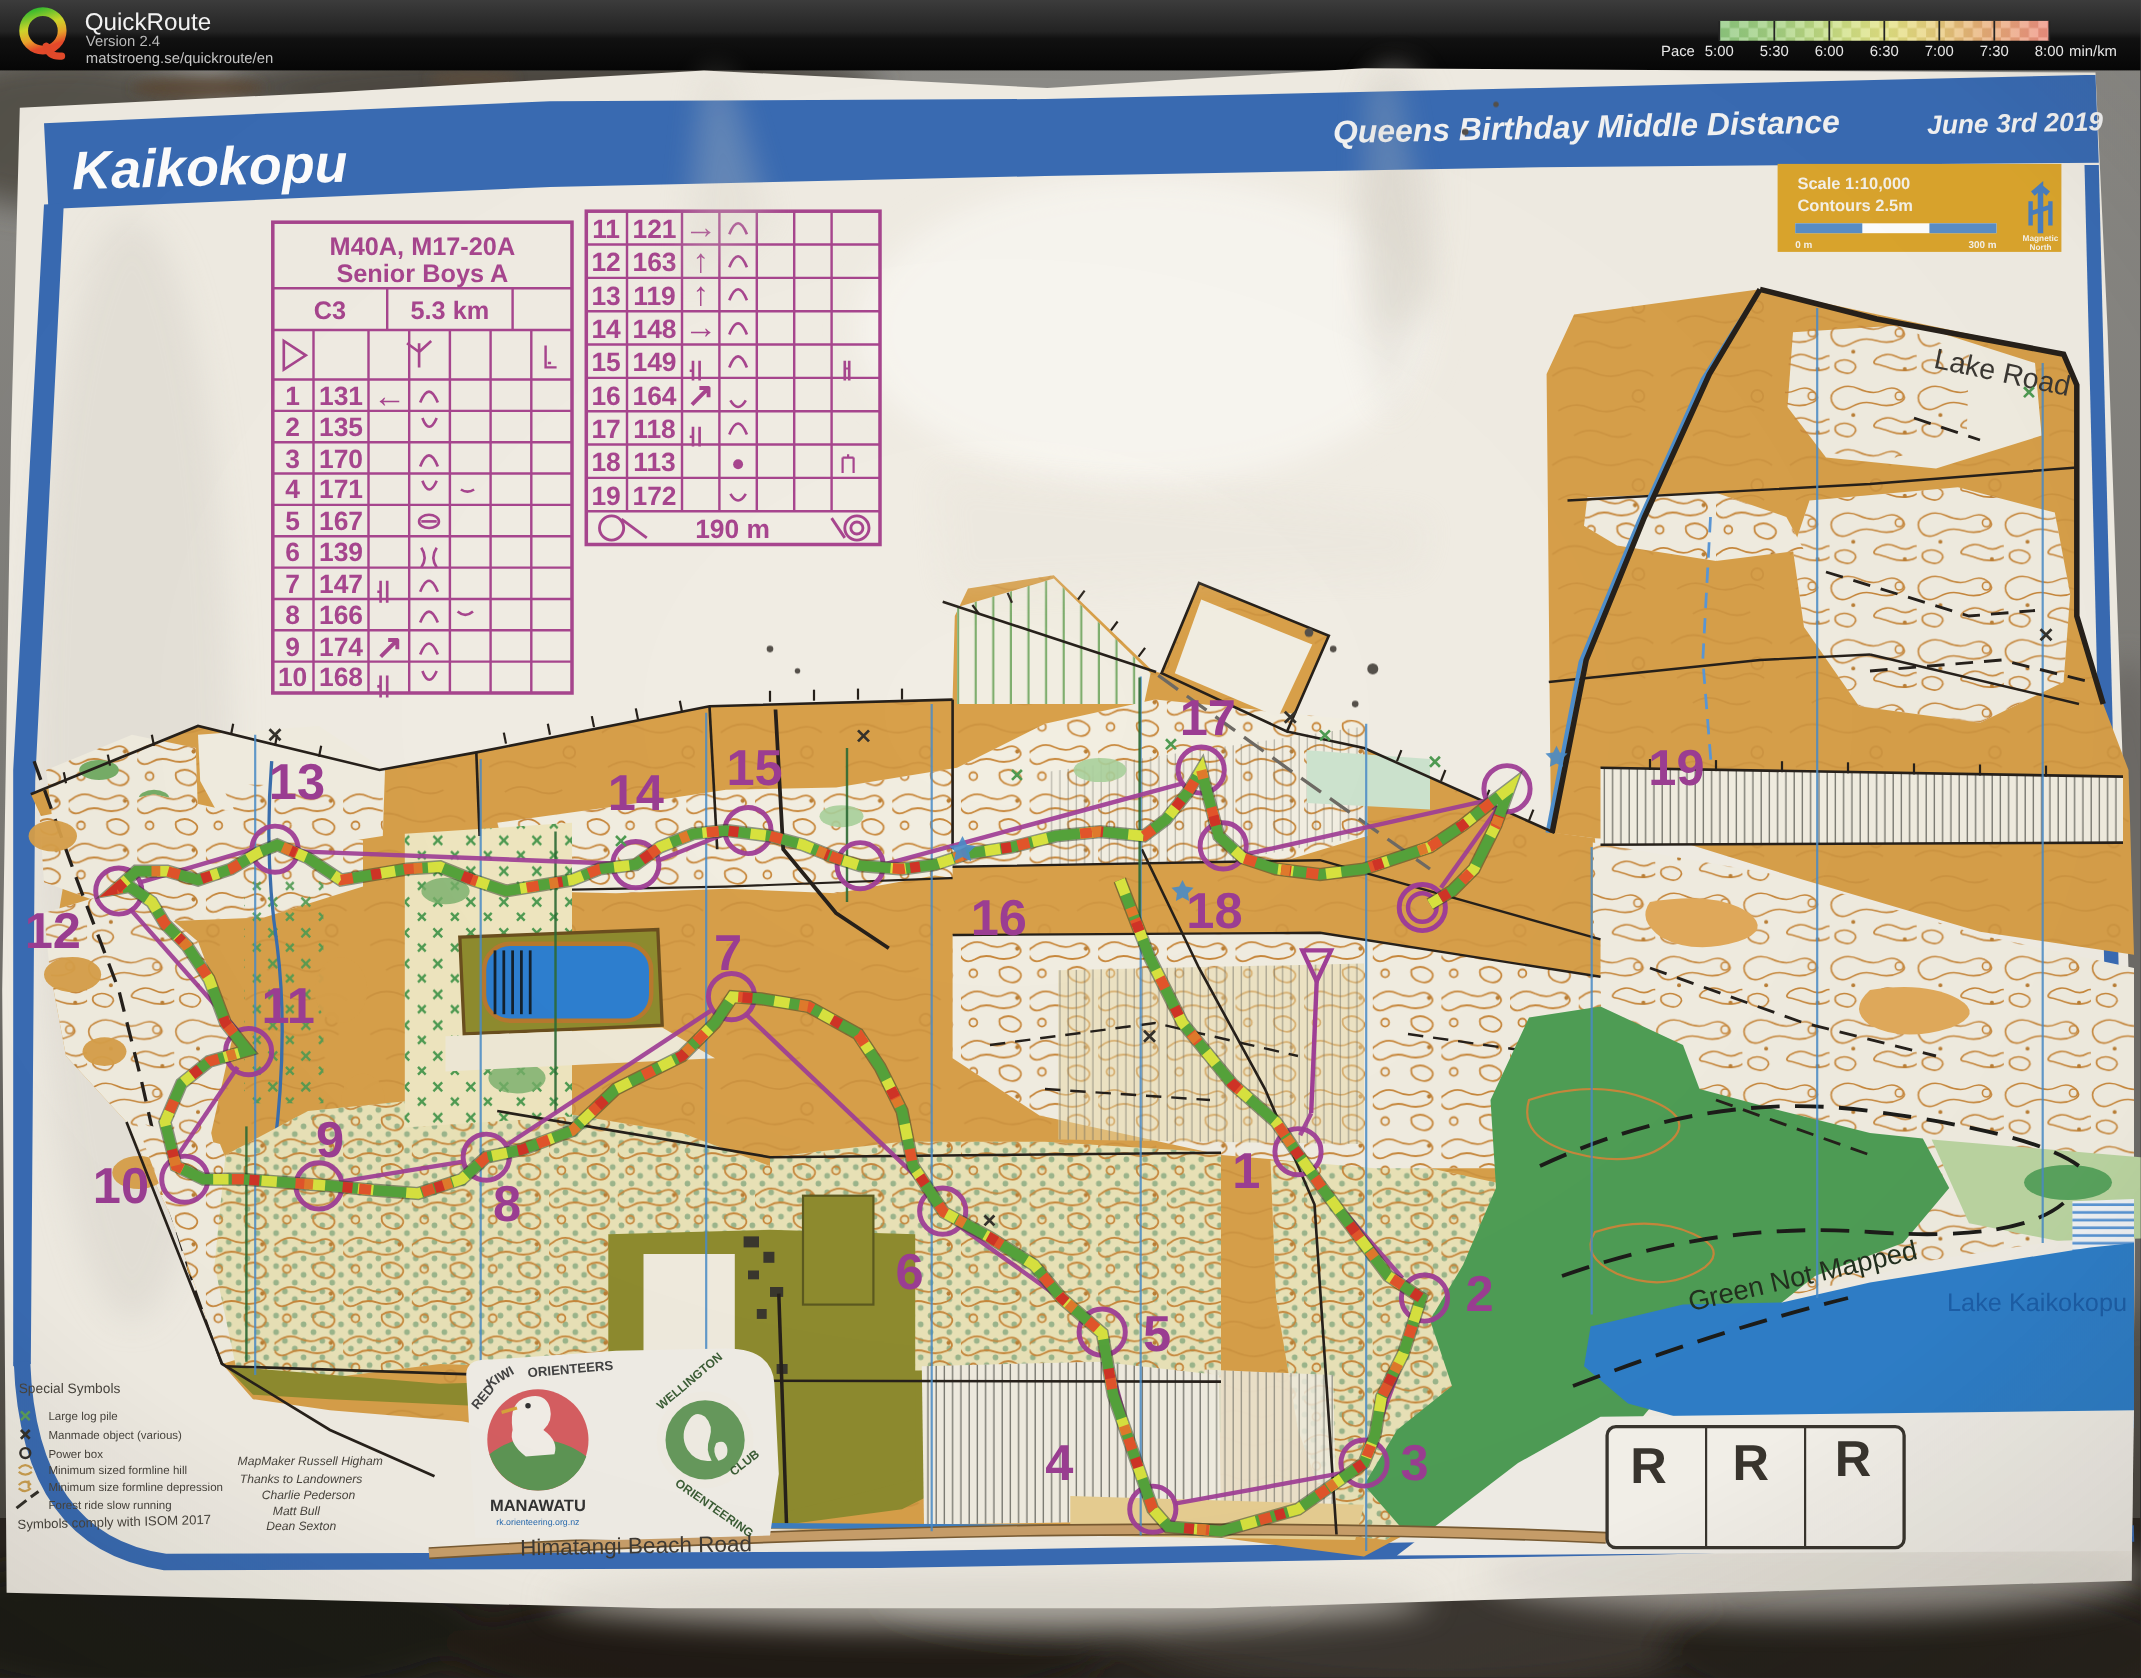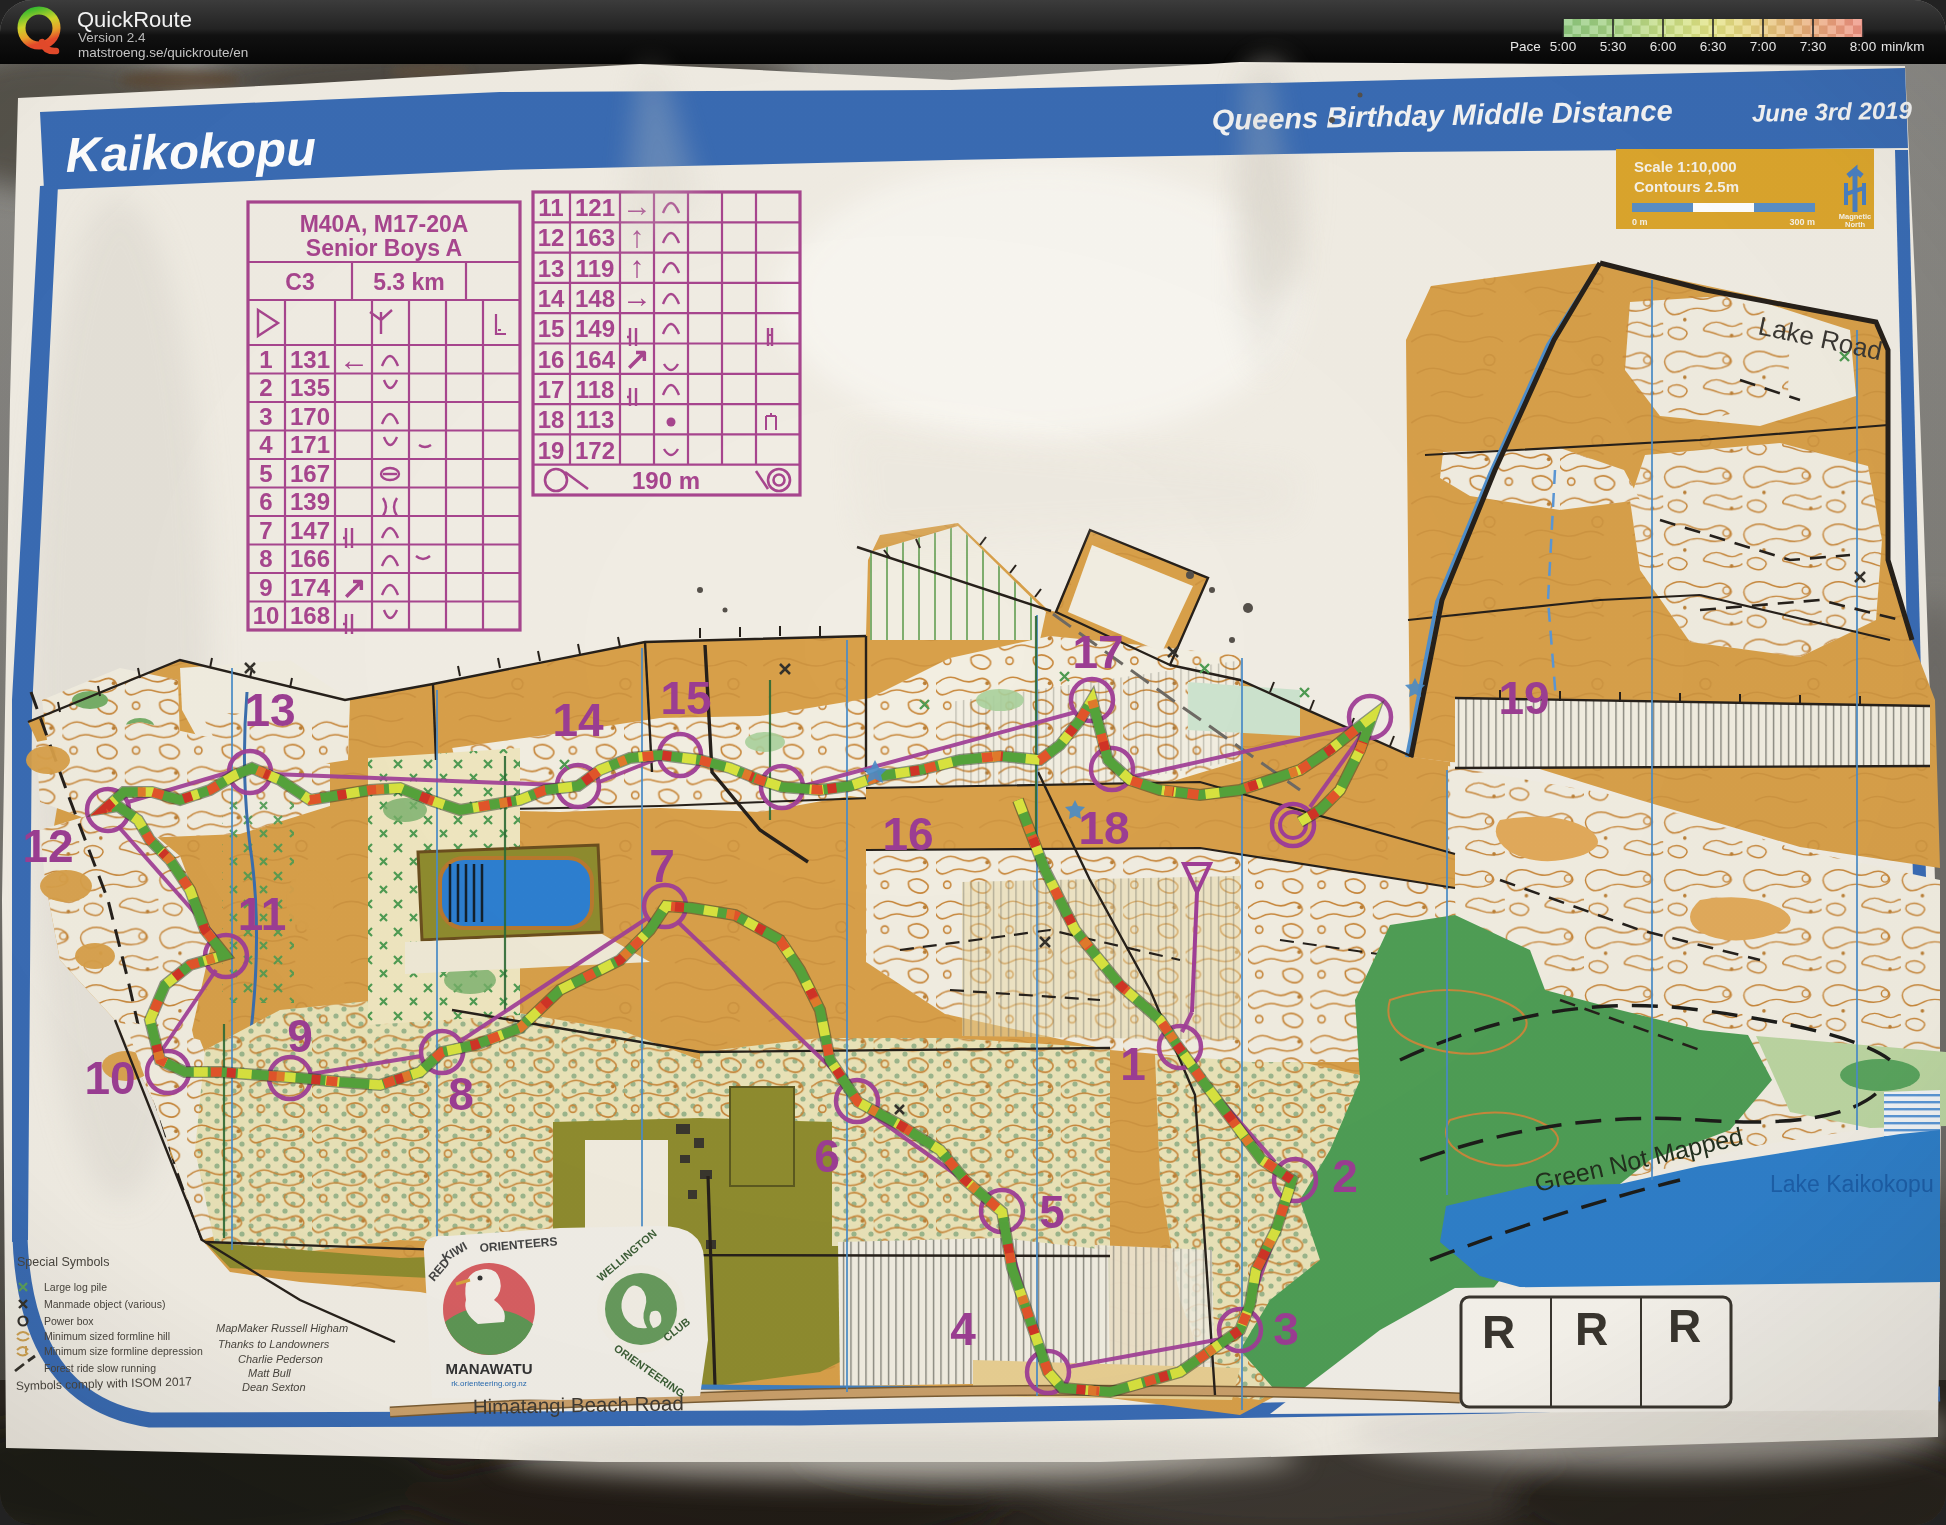--- a/index.html
+++ b/index.html
@@ -1,16 +1,16 @@
 <!DOCTYPE html>
 <html><head>
 <meta charset="utf-8">
 <style>
 html,body{margin:0;padding:0;background:#222;}
-#wrap{width:1946px;height:1525px;position:relative;overflow:hidden;font-family:"Liberation Sans",sans-serif;border-radius:32px;}
+#wrap{width:1946px;height:1525px;position:relative;overflow:hidden;font-family:"Liberation Sans",sans-serif;}
 svg{display:block}
 </style>
 </head>
 <body>
 <div id="wrap">
 <svg width="1946" height="1525" viewBox="0 0 1946 1525">
 <defs>
 <linearGradient id="hdrg" x1="0" y1="0" x2="0" y2="1">
 <stop offset="0" stop-color="#3c3c3c"></stop>
           <stop offset="0.45" stop-color="#232323"></stop>

